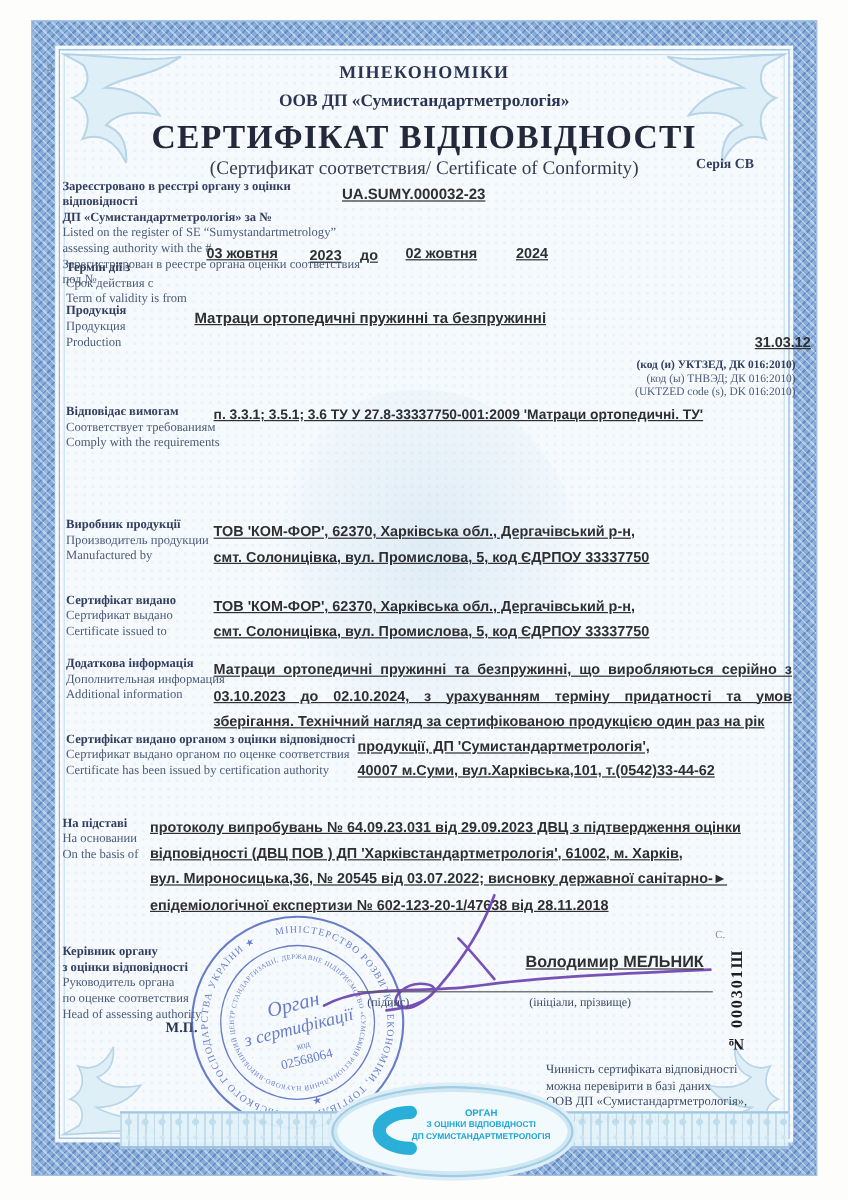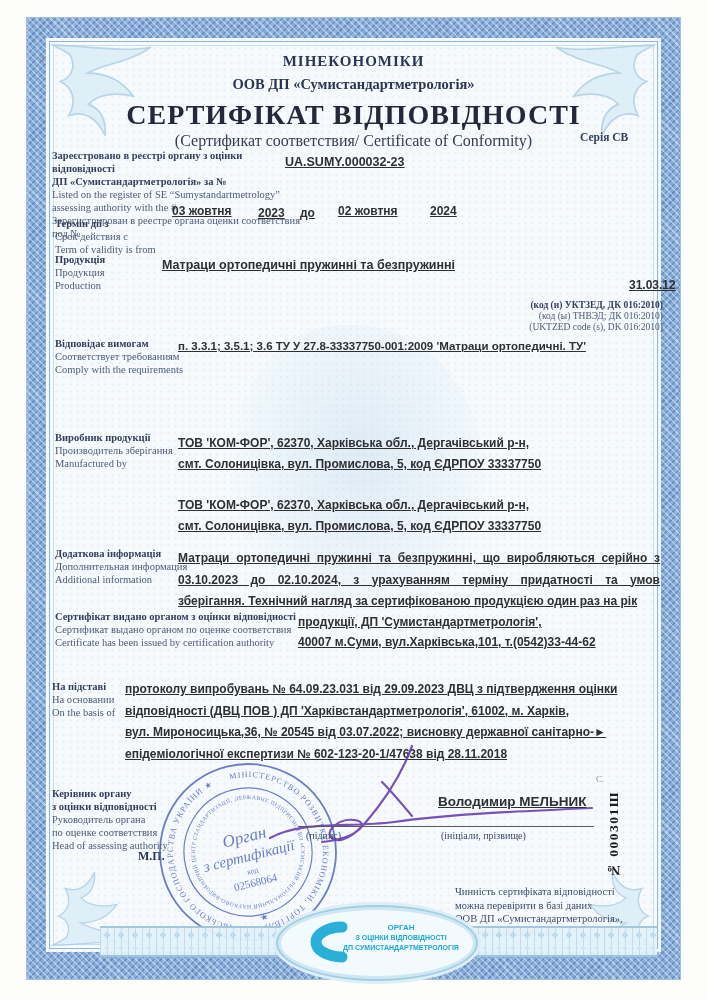--- a/index.html
+++ b/index.html
@@ -121,28 +121,33 @@
 
   <div class="lbl" style="left:55px;top:337px;">
     <span class="b">Відповідає вимогам</span>
     <span>Соответствует требованиям</span>
     <span>Comply with the requirements</span>
   </div>
   <div class="val" style="left:178px;top:340px;width:475px;font-size:11.5px;">п. 3.3.1; 3.5.1; 3.6 ТУ У 27.8-33337750-001:2009 'Матраци ортопедичні. ТУ'</div>
 
   <div class="lbl" style="left:55px;top:431px;">
     <span class="b">Виробник продукції</span>
-    <span>Производитель зберігання</span>
+    <span>Производитель продукции</span>
     <span>Manufactured by</span>
   </div>
   <div class="val" style="left:178px;top:433px;font-size:12px;line-height:21px;">
     <div>ТОВ 'КОМ-ФОР', 62370, Харківська обл., Дергачівський р-н,</div>
     <div>смт. Солоницівка, вул. Промислова, 5, код ЄДРПОУ 33337750</div>
   </div>
 
+  <div class="lbl" style="left:55px;top:494px;">
+    <span class="b">Сертифікат видано</span>
+    <span>Сертификат выдано</span>
+    <span>Certificate issued to</span>
+  </div>
   <div class="val" style="left:178px;top:495px;font-size:12px;line-height:21px;">
     <div>ТОВ 'КОМ-ФОР', 62370, Харківська обл., Дергачівський р-н,</div>
     <div>смт. Солоницівка, вул. Промислова, 5, код ЄДРПОУ 33337750</div>
   </div>
 
   <div class="lbl" style="left:55px;top:547px;">
     <span class="b">Додаткова інформація</span>
     <span>Дополнительная информация</span>
     <span>Additional information</span>
   </div>

